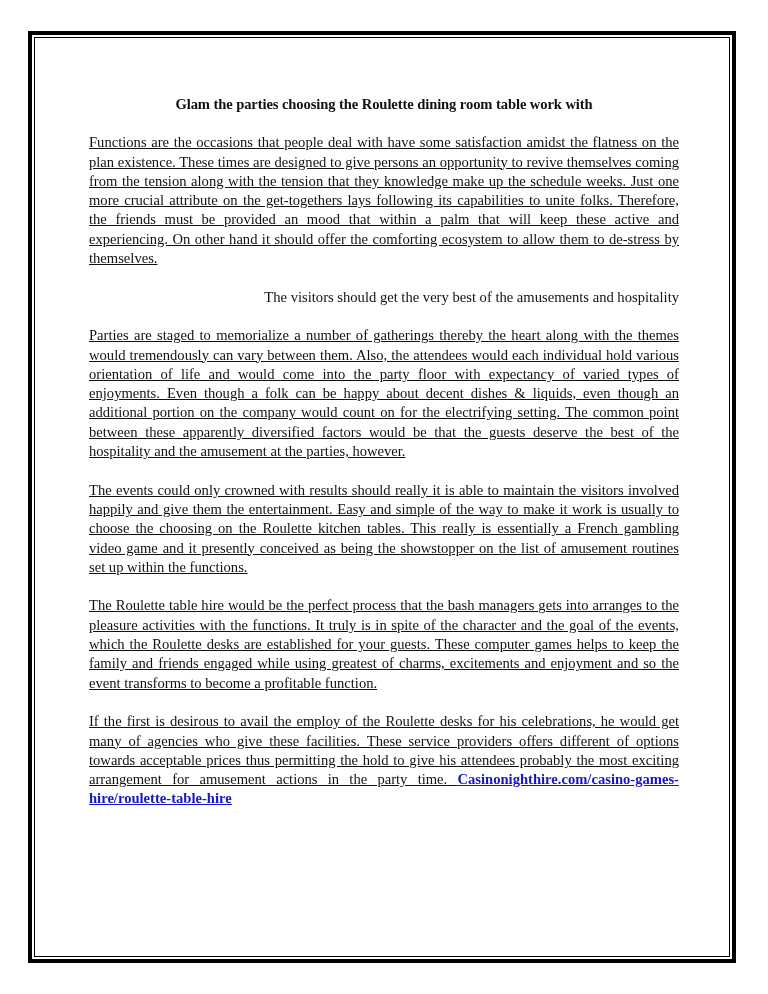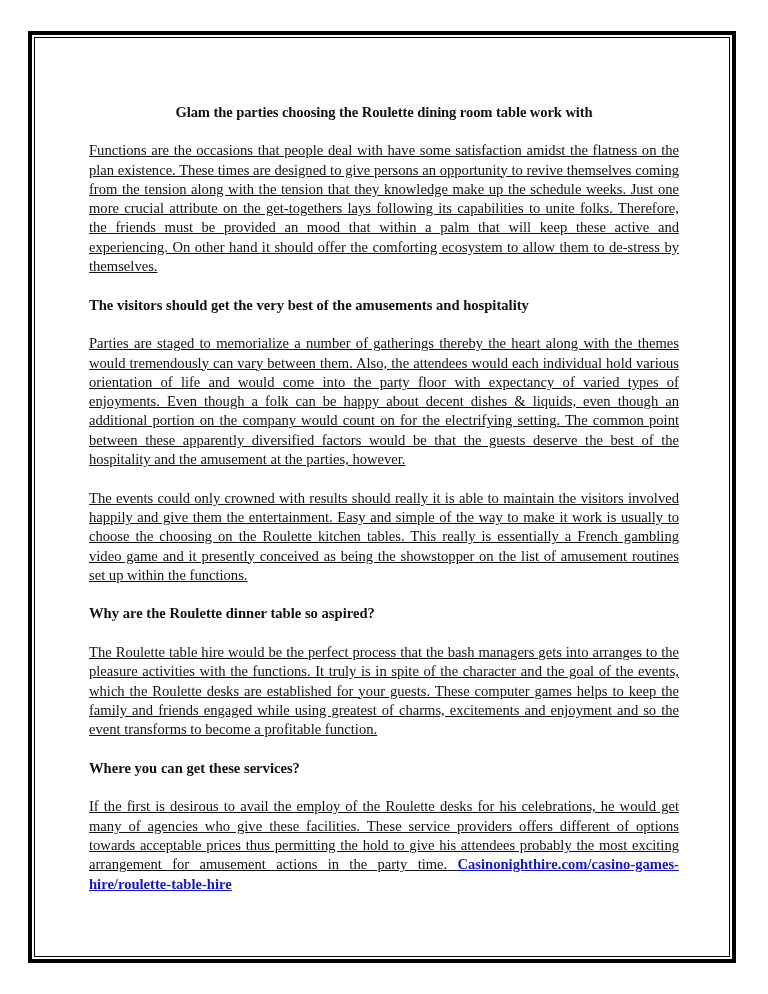--- a/index.html
+++ b/index.html
@@ -11,38 +11,36 @@
     .frame-inner {
       position: absolute; left: 34px; top: 37px; width: 696px; height: 920px;
       border: 1px solid #000; box-sizing: border-box;
     }
     .content {
       position: absolute; left: 89px; top: 91px; width: 590px;
       font-family: "Liberation Serif", "DejaVu Serif", serif;
       font-size: 14.6px; line-height: 19.3px; color: #111;
     }
     .title {
-      text-align: center; font-weight: bold; margin: 12px 0 19px 0;
+      text-align: center; font-weight: bold; margin: 4px 0 19px 0;
       font-size: 14.6px; letter-spacing: -0.1px;
     }
     p { margin: 0 0 19.3px 0; }
     .body-para { text-align: justify; text-decoration: underline; }
-    .heading { text-align: left; font-weight: bold; }
+    .heading { text-align: right; }
     a.link { color: #1515c8; font-weight: bold; text-decoration: underline; }
   </style>
 </head>
 <body>
 
 <div class="frame-outer"></div>
 <div class="frame-inner"></div>
 
 <div class="content">
   <div class="title">Glam the parties choosing the Roulette dining room table work with</div>
 
   <p class="body-para">Functions are the occasions that people deal with have some satisfaction amidst the flatness on the plan existence. These times are designed to give persons an opportunity to revive themselves coming from the tension along with the tension that they knowledge make up the schedule weeks. Just one more crucial attribute on the get-togethers lays following its capabilities to unite folks. Therefore, the friends must be provided an mood that within a palm that will keep these active and experiencing. On other hand it should offer the comforting ecosystem to allow them to de-stress by themselves.</p>
   <p class="heading">The visitors should get the very best of the amusements and hospitality</p>
   <p class="body-para">Parties are staged to memorialize a number of gatherings thereby the heart along with the themes would tremendously can vary between them. Also, the attendees would each individual hold various orientation of life and would come into the party floor with expectancy of varied types of enjoyments. Even though a folk can be happy about decent dishes &amp; liquids, even though an additional portion on the company would count on for the electrifying setting. The common point between these apparently diversified factors would be that the guests deserve the best of the hospitality and the amusement at the parties, however.</p>
   <p class="body-para">The events could only crowned with results should really it is able to maintain the visitors involved happily and give them the entertainment. Easy and simple of the way to make it work is usually to choose the choosing on the Roulette kitchen tables. This really is essentially a French gambling video game and it presently conceived as being the showstopper on the list of amusement routines set up within the functions.</p>
-  <p class="heading">Why are the Roulette dinner table so aspired?</p>
   <p class="body-para">The Roulette table hire would be the perfect process that the bash managers gets into arranges to the pleasure activities with the functions. It truly is in spite of the character and the goal of the events, which the Roulette desks are established for your guests. These computer games helps to keep the family and friends engaged while using greatest of charms, excitements and enjoyment and so the event transforms to become a profitable function.</p>
-  <p class="heading">Where you can get these services?</p>
   <p class="body-para"><span>If the first is desirous to avail the employ of the Roulette desks for his celebrations, he would get many of agencies who give these facilities. These service providers offers different of options towards acceptable prices thus permitting the hold to give his attendees probably the most exciting arrangement for amusement actions in the party time.</span> <a class="link" href="#" style="color: rgb(21, 21, 200);">Casinonighthire.com/casino-games-hire/roulette-table-hire</a></p>
 </div>
 
 </body></html>

